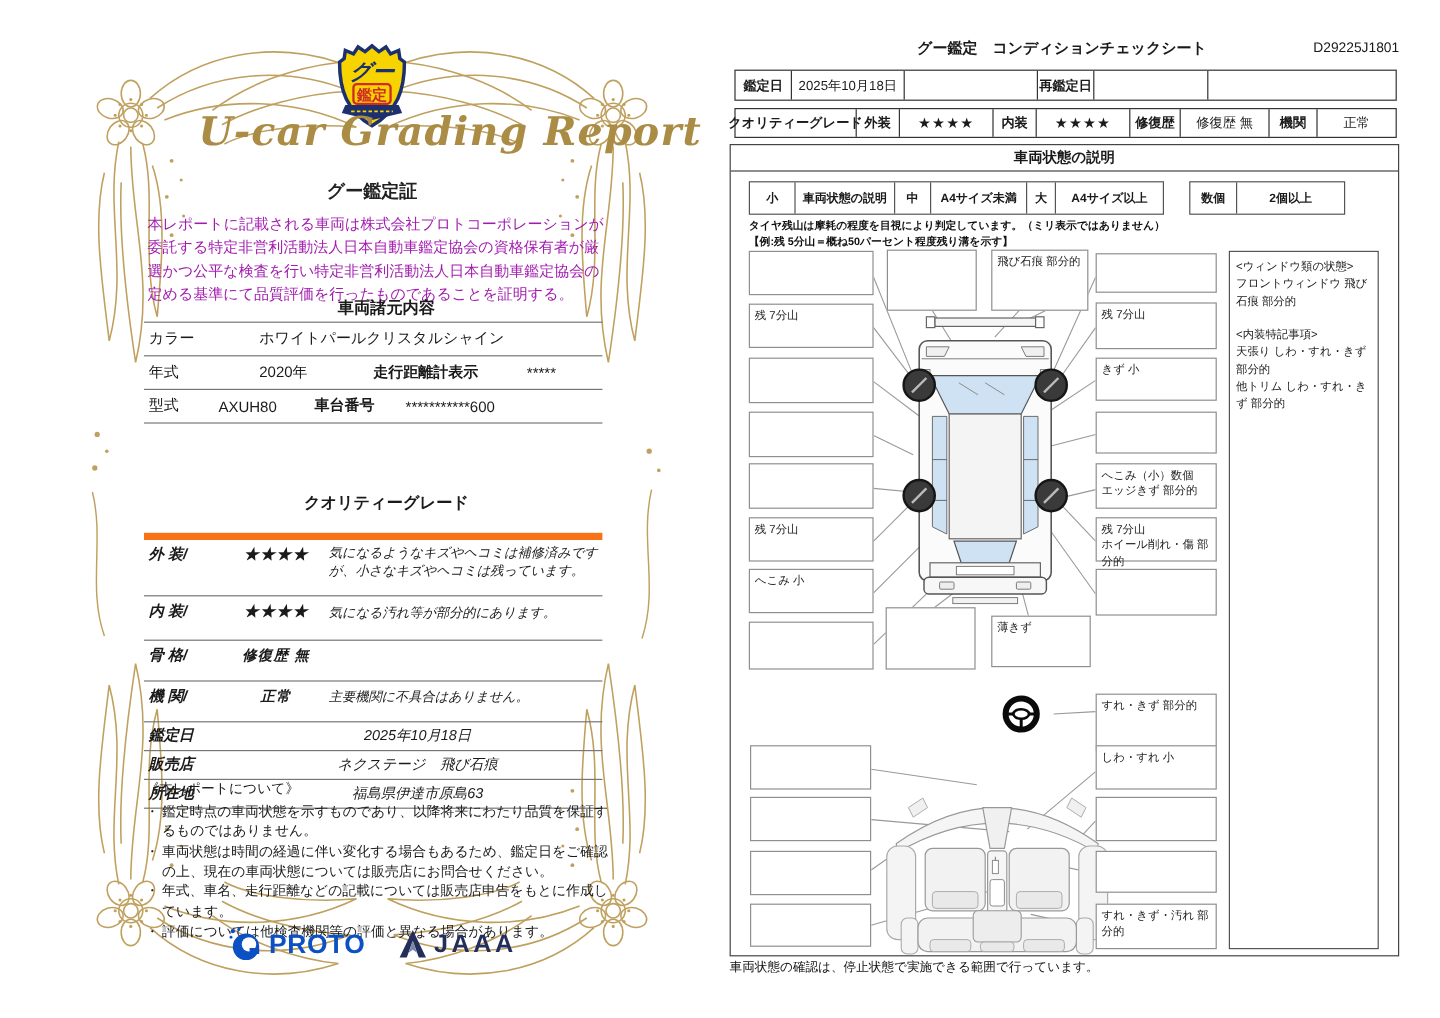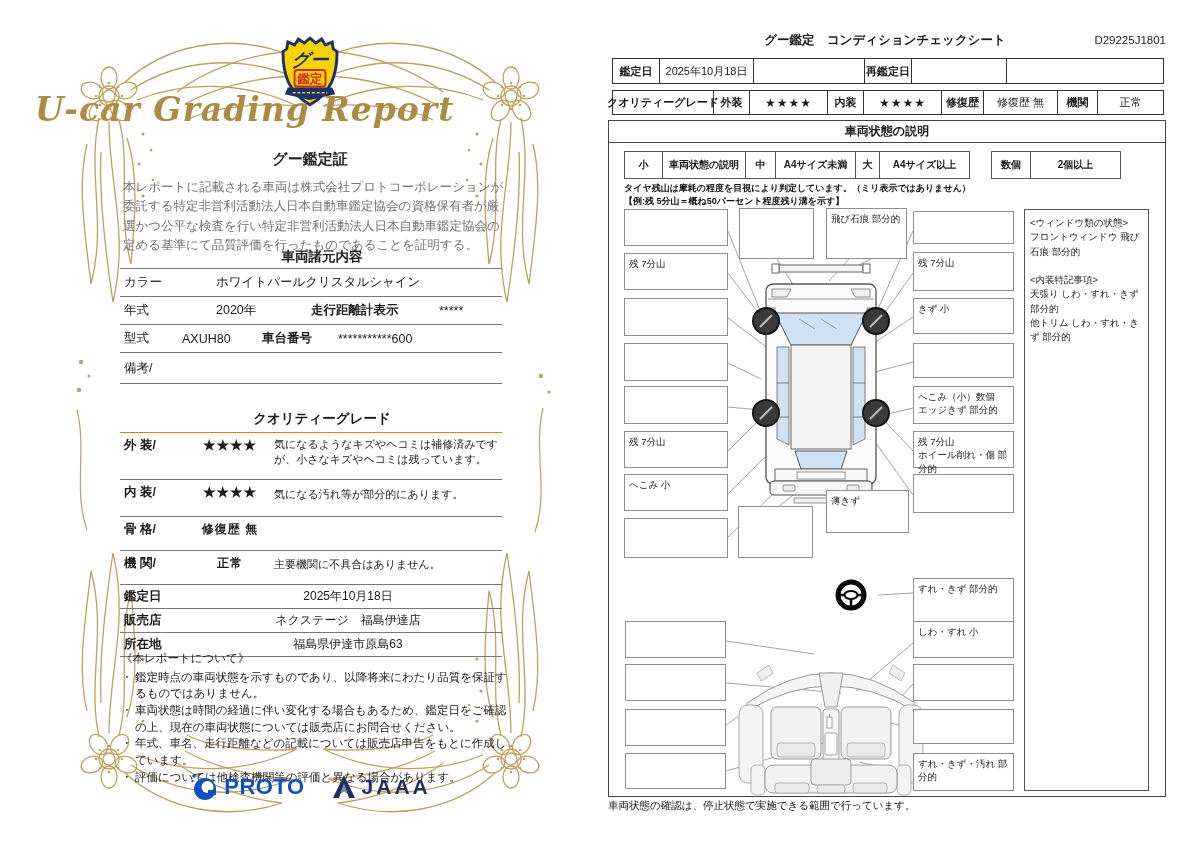--- a/index.html
+++ b/index.html
@@ -2,34 +2,34 @@
 <html><head>
 <meta charset="utf-8">
 <style>
   html,body{margin:0;padding:0;background:#fff;}
   .app{position:relative;width:1200px;height:848px;background:#fff;overflow:hidden;
        font-family:"Liberation Sans",sans-serif;color:#1a1a1a;}
   .abs{position:absolute;}
   
   .page-left{position:absolute;left:35px;top:20px;width:550px;height:815px;background:#fff;}
   .ornament{position:absolute;inset:0;pointer-events:none;}
-  .cert-title{position:absolute;left:0;top:70px;width:100%;text-align:left;
+  .cert-title{position:absolute;left:0;top:70px;width:100%;text-align:right;
       font-family:"DejaVu Serif",serif;font-style:italic;font-weight:bold;
       font-size:33px;color:#ab8c45;letter-spacing:1px;}
   .cert-sub{position:absolute;left:0;top:130px;width:100%;text-align:center;
       font-size:15px;font-weight:bold;color:#222;}
   .cert-intro{position:absolute;left:88px;top:158px;width:382px;font-size:12.5px;
-      line-height:1.55;color:#737373;}
+      line-height:1.55;color:#a21caf;}
   .sec-head{position:absolute;width:382px;left:96px;text-align:center;font-weight:bold;font-size:13.5px;}
   .spec{position:absolute;left:85px;top:248px;width:382px;border-top:1px solid #777;font-size:12.5px;}
   .spec-row{display:flex;align-items:center;border-bottom:1px solid #777;height:27px;}
   .spec-row .lb{width:92px;padding-left:4px;}
   .spec-row .lb2{width:110px;}
   .spec-row .vl{flex:0 0 auto;}
-  .grade{position:absolute;left:85px;top:412px;width:382px;border-top:1px solid #f97316;font-size:12.5px;}
+  .grade{position:absolute;left:85px;top:424px;width:382px;border-top:6px solid #f97316;font-size:12.5px;font-style:italic;}
   .grade-row{display:flex;border-bottom:1px solid #777;padding:4px 0;}
   .grade-row .gl{width:62px;padding-left:4px;font-weight:bold;white-space:nowrap;}
   .grade-row .gv{width:88px;text-align:center;font-weight:bold;letter-spacing:1px;}
   .grade-row .gd{flex:1;font-size:11px;line-height:1.4;color:#222;}
   .info-row{display:flex;align-items:center;border-bottom:1px solid #777;height:23px;}
   .info-row .il{width:70px;padding-left:4px;font-weight:bold;font-size:12.5px;}
   .info-row .iv{flex:1;text-align:center;font-size:12px;}
   .about{position:absolute;left:86px;top:630px;width:392px;font-size:11.5px;line-height:1.45;}
   .about .hd{margin-bottom:2px;}
   .bullet{display:flex;}
@@ -164,23 +164,20 @@
         <span class="vl" style="width:95px">2020年</span>
         <span class="lb2" style="font-weight:bold">走行距離計表示</span>
         <span class="vl" style="margin-left:18px">*****</span>
       </div>
       <div class="spec-row">
         <span class="lb" style="width:58px">型式</span>
         <span class="vl" style="width:80px">AXUH80</span>
         <span class="lb2" style="width:70px;font-weight:bold">車台番号</span>
         <span class="vl" style="margin-left:6px">***********600</span>
       </div>
-      <div class="spec-row" style="height:30px">
-        <span class="lb">備考/</span>
-      </div>
     </div>
 
     <div class="sec-head" style="top:390px">クオリティーグレード</div>
 
     <div class="grade">
       <div class="grade-row" style="min-height:38px">
         <span class="gl">外 装/</span>
         <span class="gv" style="font-size:14px">★★★★</span>
         <span class="gd">気になるようなキズやヘコミは補修済みですが、小さなキズやヘコミは残っています。</span>
       </div>
@@ -197,21 +194,21 @@
         <span class="gl">機 関/</span>
         <span class="gv" style="font-size:12px">正常</span>
         <span class="gd" style="padding-top:2px">主要機関に不具合はありません。</span>
       </div>
       <div class="info-row">
         <span class="il">鑑定日</span>
         <span class="iv">2025年10月18日</span>
       </div>
       <div class="info-row">
         <span class="il">販売店</span>
-        <span class="iv">ネクステージ　福島伊達店</span>
+        <span class="iv">ネクステージ　飛び石痕</span>
       </div>
       <div class="info-row">
         <span class="il">所在地</span>
         <span class="iv">福島県伊達市原島63</span>
       </div>
     </div>
 
     <div class="about">
       <div class="hd">《本レポートについて》</div>
       <div class="bullet">
@@ -411,21 +408,21 @@
       <div class="abox" style="left:15px;top:177px;width:104px;height:38px"></div>
       <div class="abox" style="left:15px;top:222px;width:104px;height:38px"></div>
       <div class="abox" style="left:15px;top:265px;width:104px;height:38px"></div>
       <div class="abox" style="left:15px;top:310px;width:104px;height:37px">残 7分山</div>
       <div class="abox" style="left:15px;top:353px;width:104px;height:37px">へこみ 小</div>
       <div class="abox" style="left:15px;top:397px;width:104px;height:40px"></div>
 
       <div class="abox" style="left:130px;top:87px;width:75px;height:51px"></div>
       <div class="abox" style="left:217px;top:87px;width:81px;height:51px">飛び石痕 部分的</div>
       <div class="abox" style="left:129px;top:385px;width:75px;height:52px"></div>
-      <div class="abox" style="left:217px;top:369px;width:83px;height:43px">薄きず</div>
+      <div class="abox" style="left:217px;top:392px;width:83px;height:43px">薄きず</div>
 
       <div class="abox" style="left:304px;top:90px;width:101px;height:33px"></div>
       <div class="abox" style="left:304px;top:131px;width:101px;height:39px">残 7分山</div>
       <div class="abox" style="left:304px;top:177px;width:101px;height:36px">きず 小</div>
       <div class="abox" style="left:304px;top:222px;width:101px;height:35px"></div>
       <div class="abox" style="left:304px;top:265px;width:101px;height:38px">へこみ（小）数個
 エッジきず 部分的</div>
       <div class="abox" style="left:304px;top:310px;width:101px;height:37px">残 7分山
 ホイール削れ・傷 部分的</div>
       <div class="abox" style="left:304px;top:353px;width:101px;height:39px"></div>

